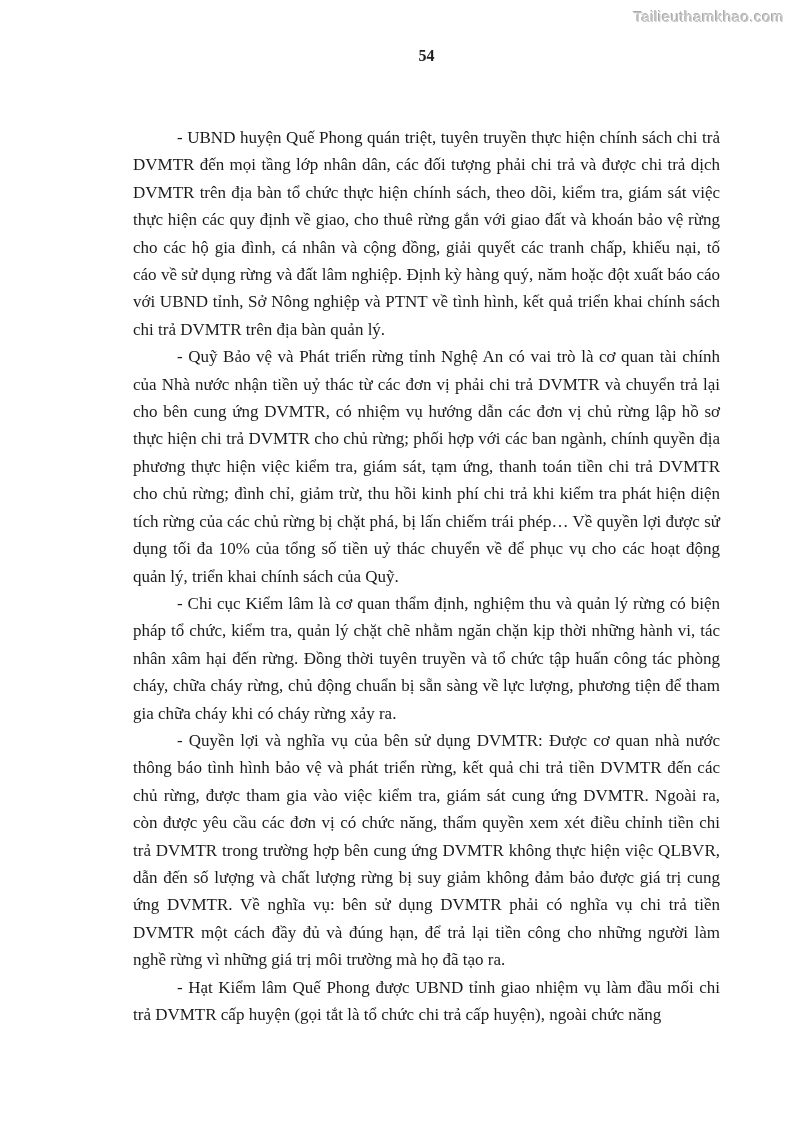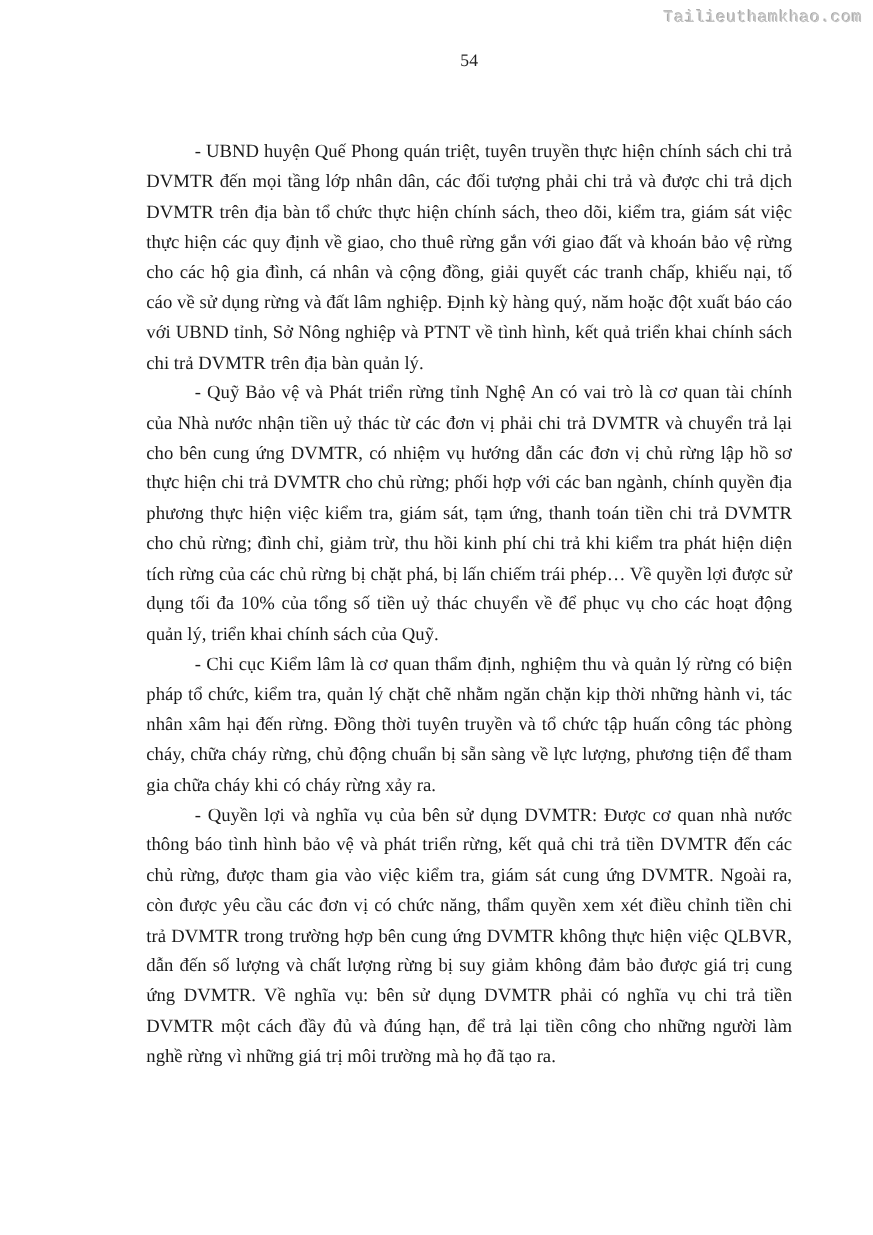--- a/index.html
+++ b/index.html
@@ -12,34 +12,35 @@
     width: 794px;
     height: 1123px;
     background: #ffffff;
     overflow: hidden;
     font-family: "Liberation Serif", serif;
   }
   .watermark {
     position: absolute;
     top: 8px;
     right: 10px;
-    font-family: Liberation Mono, monospace;
+    font-family: Liberation Sans, sans-serif;
     font-size: 15px;
     letter-spacing: 0.5px;
     color: #c2c2c2;
     text-shadow: 1px 1px 0 #ffffff, -1px -1px 0 #a8a8a8;
   }
   .page-number {
     position: absolute;
     top: 47px;
     left: 133px;
     width: 587px;
     text-align: center;
     font-size: 16px;
     color: #1f1f1f;
+    font-weight: bold;
   }
   .content {
     position: absolute;
     top: 103px;
     left: 133px;
     width: 587px;
     font-size: 17px;
     line-height: 27.4px;
     color: #1b1b1b;
     text-align: justify;
@@ -57,14 +58,15 @@
 <div class="page">
   <div class="watermark">Tailieuthamkhao.com</div>
 
   <div class="page-number">54</div>
 
   <div class="content">
     <p>- UBND huyện Quế Phong quán triệt, tuyên truyền thực hiện chính sách chi trả DVMTR đến mọi tầng lớp nhân dân, các đối tượng phải chi trả và được chi trả dịch DVMTR trên địa bàn tổ chức thực hiện chính sách, theo dõi, kiểm tra, giám sát việc thực hiện các quy định về giao, cho thuê rừng gắn với giao đất và khoán bảo vệ rừng cho các hộ gia đình, cá nhân và cộng đồng, giải quyết các tranh chấp, khiếu nại, tố cáo về sử dụng rừng và đất lâm nghiệp. Định kỳ hàng quý, năm hoặc đột xuất báo cáo với UBND tỉnh, Sở Nông nghiệp và PTNT về tình hình, kết quả triển khai chính sách chi trả DVMTR trên địa bàn quản lý.</p>
     <p>- Quỹ Bảo vệ và Phát triển rừng tỉnh Nghệ An có vai trò là cơ quan tài chính của Nhà nước nhận tiền uỷ thác từ các đơn vị phải chi trả DVMTR và chuyển trả lại cho bên cung ứng DVMTR, có nhiệm vụ hướng dẫn các đơn vị chủ rừng lập hồ sơ thực hiện chi trả DVMTR cho chủ rừng; phối hợp với các ban ngành, chính quyền địa phương thực hiện việc kiểm tra, giám sát, tạm ứng, thanh toán tiền chi trả DVMTR cho chủ rừng; đình chỉ, giảm trừ, thu hồi kinh phí chi trả khi kiểm tra phát hiện diện tích rừng của các chủ rừng bị chặt phá, bị lấn chiếm trái phép… Về quyền lợi được sử dụng tối đa 10% của tổng số tiền uỷ thác chuyển về để phục vụ cho các hoạt động quản lý, triển khai chính sách của Quỹ.</p>
     <p>- Chi cục Kiểm lâm là cơ quan thẩm định, nghiệm thu và quản lý rừng có biện pháp tổ chức, kiểm tra, quản lý chặt chẽ nhằm ngăn chặn kịp thời những hành vi, tác nhân xâm hại đến rừng. Đồng thời tuyên truyền và tổ chức tập huấn công tác phòng cháy, chữa cháy rừng, chủ động chuẩn bị sẵn sàng về lực lượng, phương tiện để tham gia chữa cháy khi có cháy rừng xảy ra.</p>
     <p>- Quyền lợi và nghĩa vụ của bên sử dụng DVMTR: Được cơ quan nhà nước thông báo tình hình bảo vệ và phát triển rừng, kết quả chi trả tiền DVMTR đến các chủ rừng, được tham gia vào việc kiểm tra, giám sát cung ứng DVMTR. Ngoài ra, còn được yêu cầu các đơn vị có chức năng, thẩm quyền xem xét điều chỉnh tiền chi trả DVMTR trong trường hợp bên cung ứng DVMTR không thực hiện việc QLBVR, dẫn đến số lượng và chất lượng rừng bị suy giảm không đảm bảo được giá trị cung ứng DVMTR. Về nghĩa vụ: bên sử dụng DVMTR phải có nghĩa vụ chi trả tiền DVMTR một cách đầy đủ và đúng hạn, để trả lại tiền công cho những người làm nghề rừng vì những giá trị môi trường mà họ đã tạo ra.</p>
+    <p>- Hạt Kiểm lâm Quế Phong được UBND tỉnh giao nhiệm vụ làm đầu mối chi trả DVMTR cấp huyện (gọi tắt là tổ chức chi trả cấp huyện), ngoài chức năng</p>
   </div>
 </div>
 
 </body></html>

